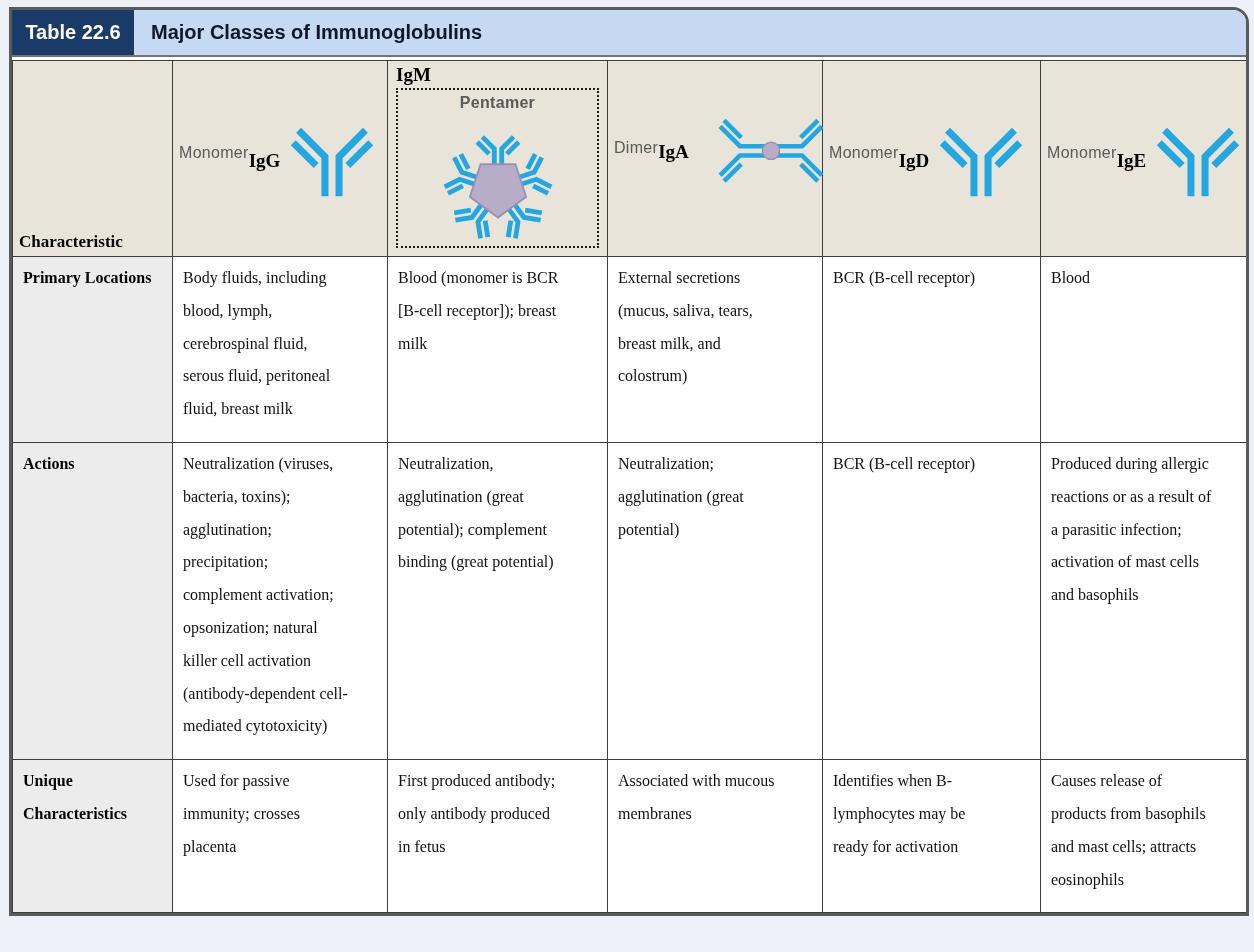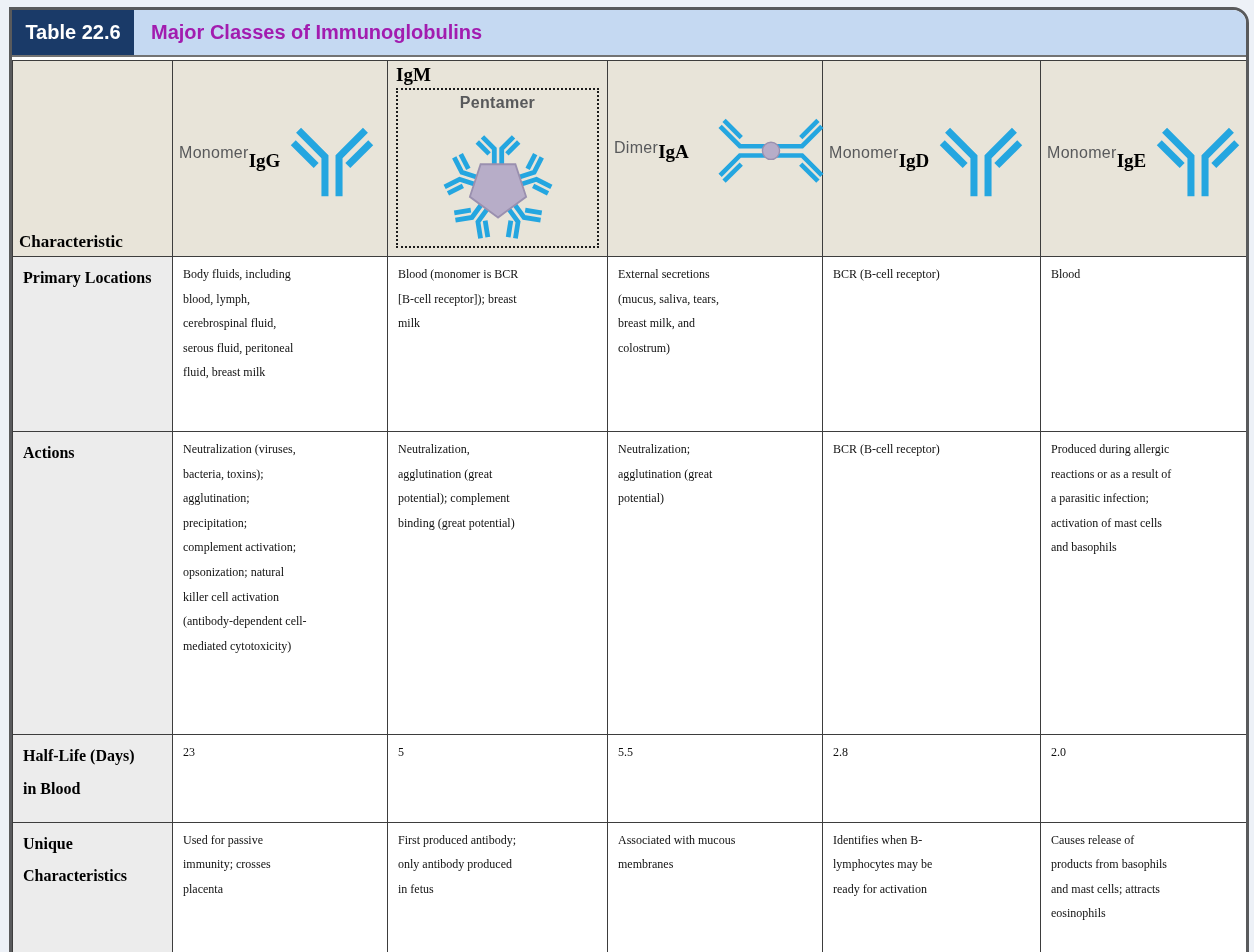--- a/index.html
+++ b/index.html
@@ -25,21 +25,21 @@
     border-bottom: 2px solid #737373;
   }
   .band-tag {
     width: 122px; flex-shrink: 0;
     background: #1a3a68;
     color: #ffffff;
     font-weight: bold; font-size: 20px;
     display: flex; align-items: center; justify-content: center;
   }
   .band-title {
-    color: #a21caf;
+    color: #0f172a;
     font-weight: bold; font-size: 20px;
     align-self: center;
     margin-left: 17px;
   }
   
   table {
     border-collapse: collapse;
     table-layout: fixed;
     width: 1234px;
     margin-top: 3px;
@@ -51,21 +51,21 @@
   }
   tr.r-hdr { height: 196px; }
   tr.r1 { height: 175px; }
   tr.r2 { height: 303px; }
   tr.r3 { height: 73px;  }
   tr.r4 { height: 138px; }
 
   .body-cell {
     background: #ffffff;
     font-family: "Liberation Serif", serif;
-    font-size: 12px; line-height: 2.05;
+    font-size: 16px; line-height: 2.05;
     color: #101010;
     white-space: pre-line;
   }
   .label-cell {
     background: #ececec;
     font-family: "Liberation Serif", serif;
     font-weight: bold;
     font-size: 16px; line-height: 2.05;
     color: #000000;
     white-space: pre-line;
@@ -271,29 +271,20 @@
 agglutination (great
 potential)</td>
       <td class="body-cell">BCR (B-cell receptor)</td>
       <td class="body-cell">Produced during allergic
 reactions or as a result of
 a parasitic infection;
 activation of mast cells
 and basophils</td>
     </tr>
 
-    <tr class="r3">
-      <td class="label-cell">Half-Life (Days)
-in Blood</td>
-      <td class="body-cell">23</td>
-      <td class="body-cell">5</td>
-      <td class="body-cell">5.5</td>
-      <td class="body-cell">2.8</td>
-      <td class="body-cell">2.0</td>
-    </tr>
 
     <tr class="r4">
       <td class="label-cell">Unique
 Characteristics</td>
       <td class="body-cell">Used for passive
 immunity; crosses
 placenta</td>
       <td class="body-cell">First produced antibody;
 only antibody produced
 in fetus</td>

